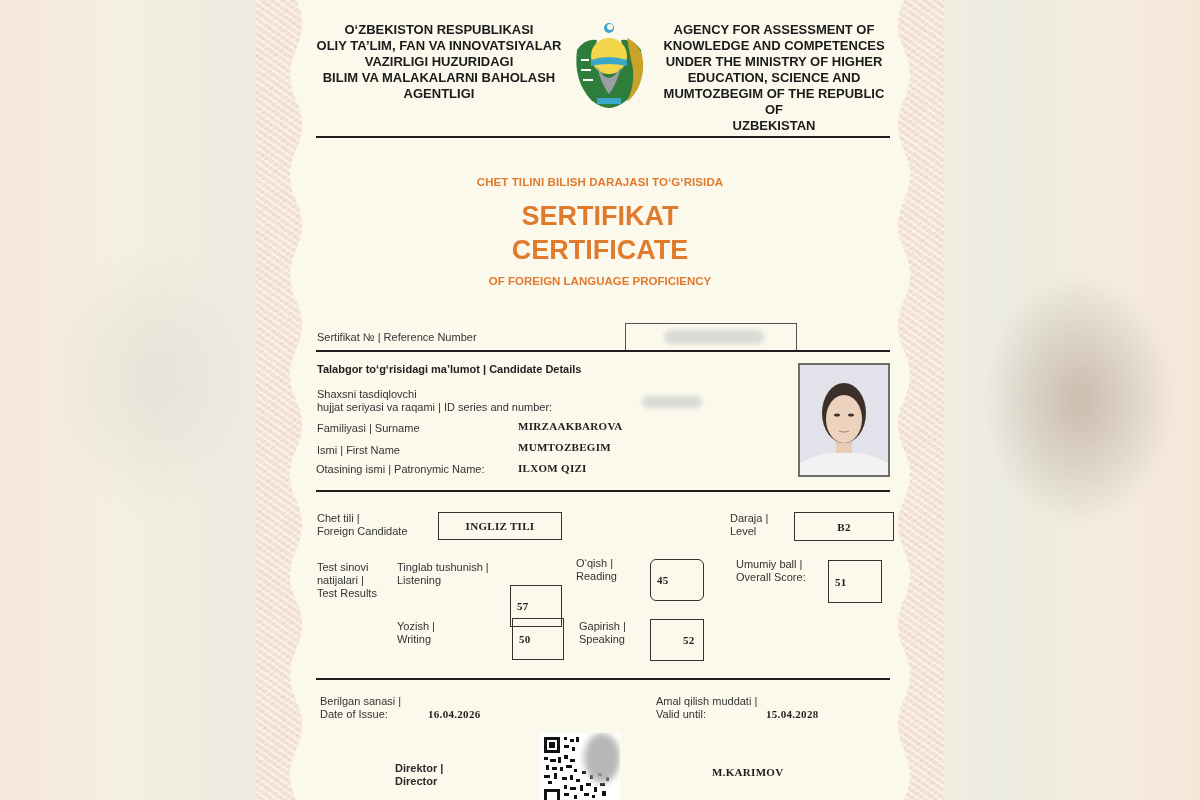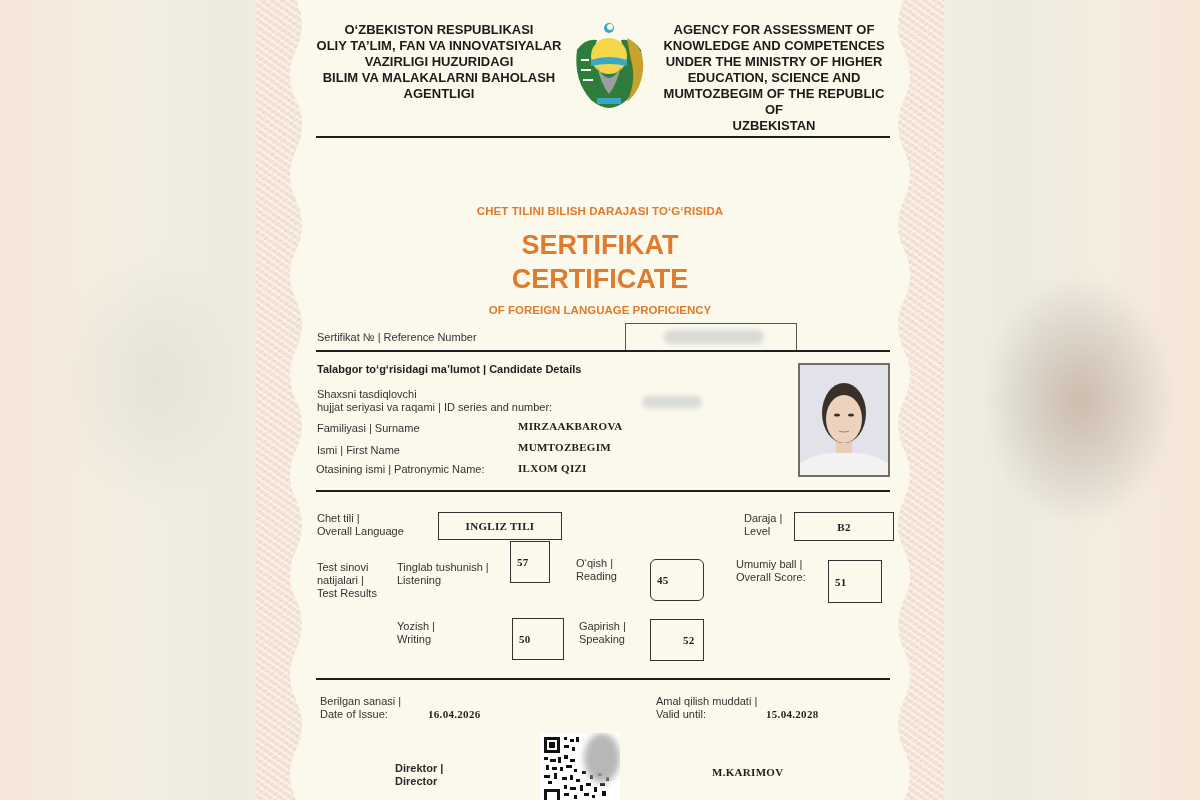--- a/index.html
+++ b/index.html
@@ -49,21 +49,21 @@
     text-align: center; font-weight: bold; font-size: 13px; line-height: 16px; color: #1b1b1b;
   }
   .hdr-right {
     position: absolute; left: 352px; top: 2px; width: 240px;
     text-align: center; font-weight: bold; font-size: 13px; line-height: 16px; color: #1b1b1b;
   }
   .emblem { position: absolute; left: 265px; top: 0; width: 84px; height: 92px; }
   .hdr-rule { position: absolute; left: 14px; right: 8px; top: 116px; height: 2px; background: #1e1e1e; }
 
   
-  .titles { position: absolute; top: 176px; left: 0; right: 0; text-align: center; color: #e07a2c; font-weight: bold; margin-top: 29px; }
+  .titles { position: absolute; top: 176px; left: 0; right: 0; text-align: center; color: #e07a2c; font-weight: bold; }
   .t-small { font-size: 11.5px; letter-spacing: 0.1px; margin-bottom: 11px; }
   .t-big { font-size: 27px; line-height: 34px; }
   .t-sub { font-size: 11.5px; margin-top: 8px; }
 
   
   .ref-label { position: absolute; left: 15px; top: 331px; font-size: 11px; color: #333; }
   .ref-box { position: absolute; left: 323px; top: 323px; width: 172px; height: 28px; border: 1px solid #555; background: #fbf8ec; }
   .blurred {
     position: absolute; background: #d9dbd6; border-radius: 10px; filter: blur(2px);
   }
@@ -172,44 +172,44 @@
         <ellipse cx="51" cy="50" rx="3" ry="1.6" fill="#3b2f2a"></ellipse>
         <path d="M39,66 Q44,68 49,66" stroke="#b87a70" stroke-width="1.2" fill="none"></path>
         <path d="M26,40 Q44,18 62,40 Q58,28 44,26 Q30,28 26,40 Z" fill="#3b2f2a"></path>
       </svg>
     </div>
 
     <div class="rule" style="top:490px;"></div>
 
     <div class="lbl" style="left:15px;top:512px;">
       <div>Chet tili |</div>
-      <div>Overall Language</div>
+      <div>Foreign Candidate</div>
     </div>
     <div class="box box-center" style="left:136px;top:512px;width:124px;height:28px;">
       <span class="val">INGLIZ TILI</span>
     </div>
-    <div class="lbl" style="left:442px;top:512px;">
+    <div class="lbl" style="left:428px;top:512px;">
       <div>Daraja |</div>
       <div>Level</div>
     </div>
     <div class="box box-center" style="left:492px;top:512px;width:100px;height:29px;">
       <span class="val">B2</span>
     </div>
 
     <div class="lbl" style="left:15px;top:561px;">
       <div>Test sinovi</div>
       <div>natijalari |</div>
       <div>Test Results</div>
     </div>
 
     <div class="lbl" style="left:95px;top:561px;">
       <div>Tinglab tushunish |</div>
       <div>Listening</div>
     </div>
-    <div class="box box-left" style="left:208px;top:541px;width:40px;height:42px;">
+    <div class="box box-left" style="left:208px;top:585px;width:52px;height:42px;">
       <span class="val">57</span>
     </div>
 
     <div class="lbl" style="left:274px;top:557px;">
       <div>O‘qish |</div>
       <div>Reading</div>
     </div>
     <div class="box box-left" style="left:348px;top:559px;width:54px;height:42px;border-radius:6px;">
       <span class="val">45</span>
     </div>

